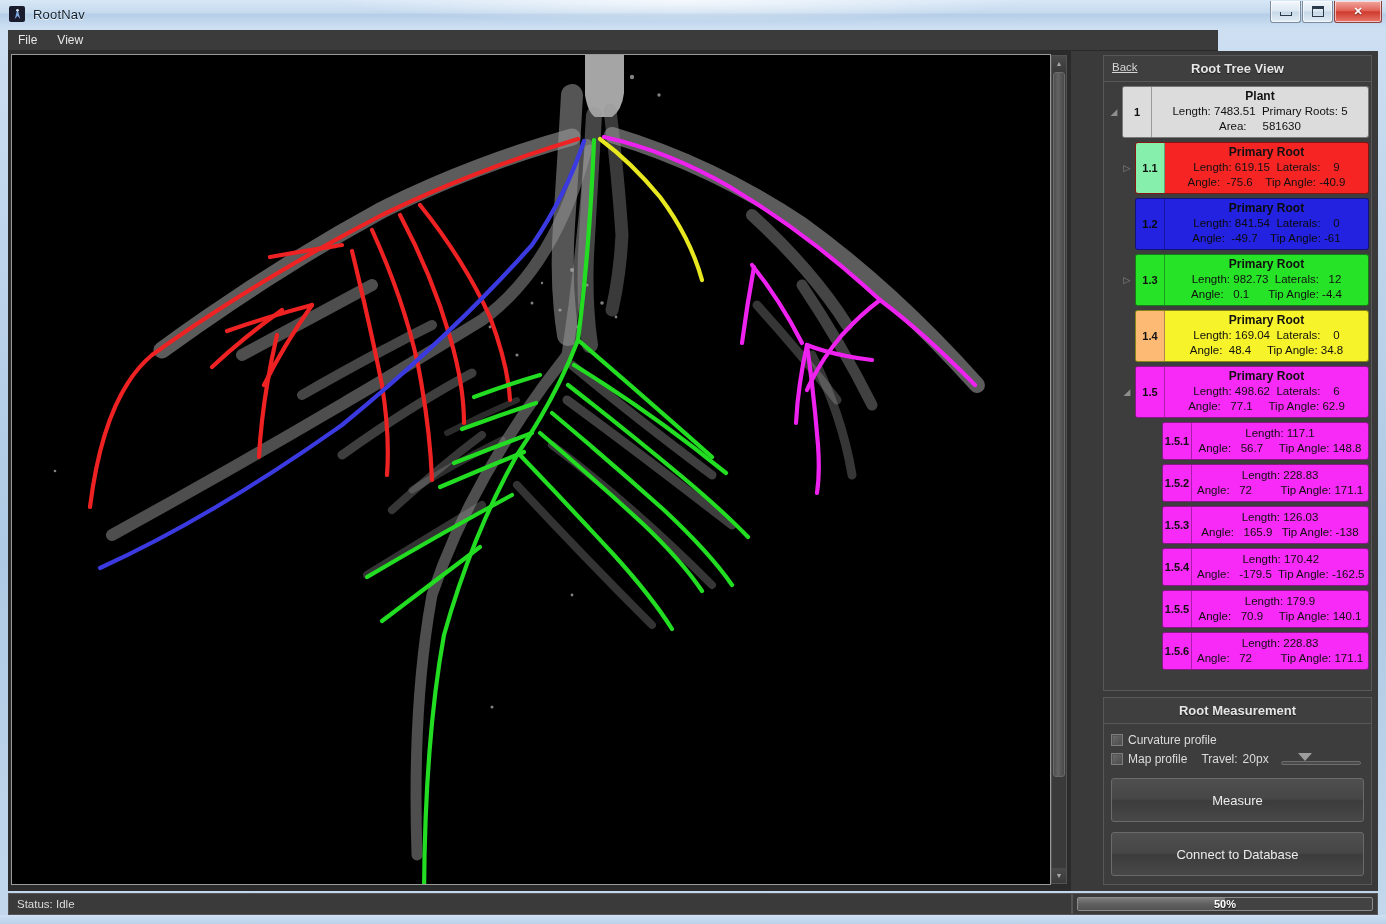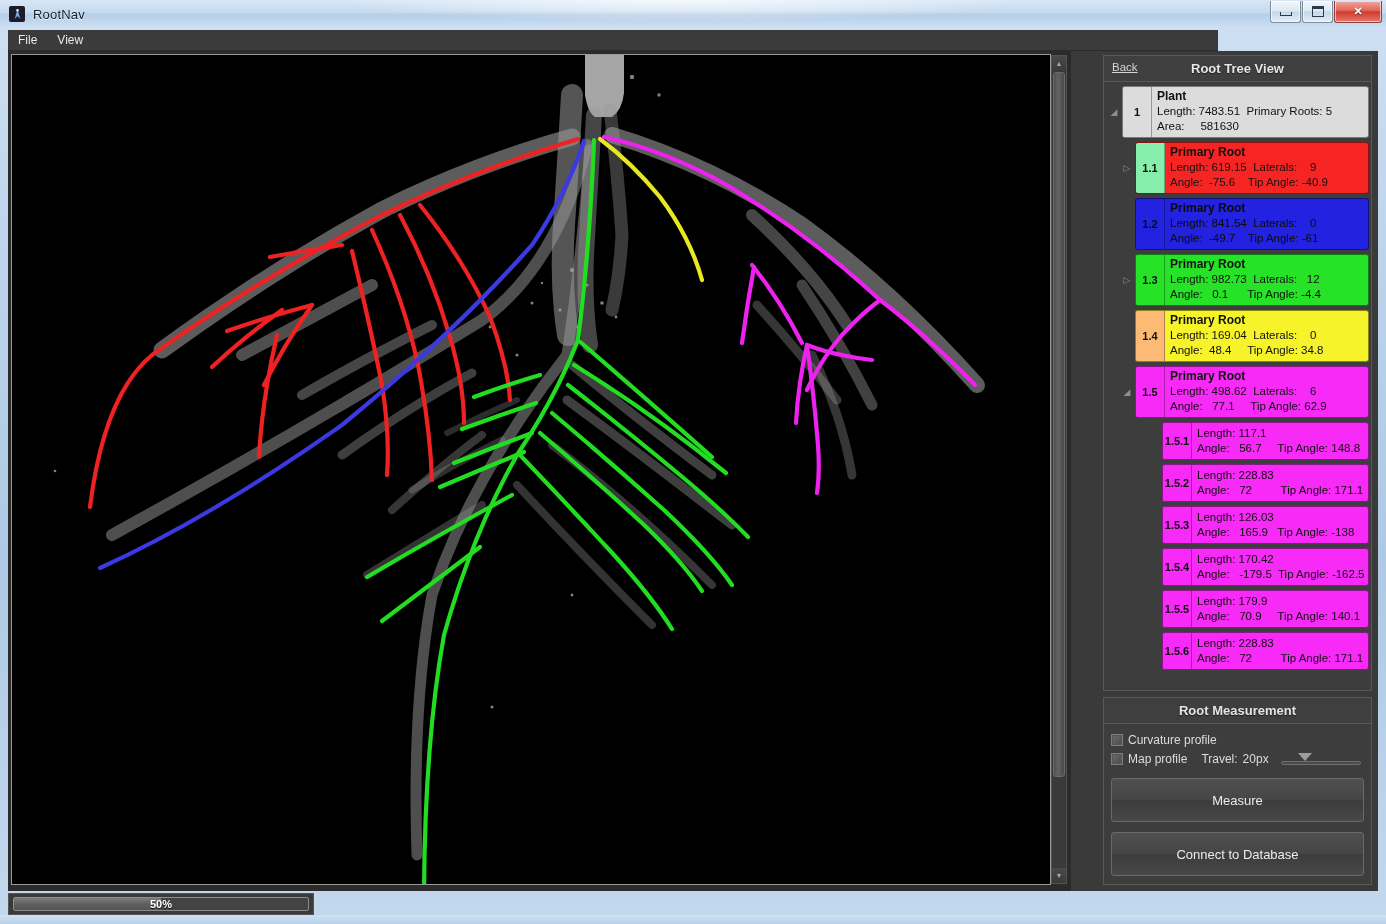--- a/index.html
+++ b/index.html
@@ -140,21 +140,21 @@
     flex:1;display:flex;align-items:stretch;
     border:1px solid rgba(0,0,0,.45);border-radius:3px;overflow:hidden;
     min-height:44px;
   }
   .node-id{
     width:28px;flex:none;display:flex;align-items:center;justify-content:center;
     font-size:11px;font-weight:bold;color:#111;
     border-right:1px solid rgba(0,0,0,.30);
   }
   .node-body{
-    flex:1;padding:2px 5px 3px 5px;display:flex;flex-direction:column;justify-content:center;
+    flex:1;padding:2px 5px 3px 5px;display:flex;flex-direction:column;justify-content:center;text-align:center;
   }
   .node-title{font-size:12px;font-weight:bold;color:#111;line-height:15px;}
   .node-line{font-size:11.5px;color:#111;line-height:15px;white-space:pre;}
   .node.plant{background:#dcdcdc;}
   .node.plant .node-id{background:#dcdcdc;}
   .node.red{background:#f72424;}
   .node.red .node-id{background:#86efac;}
   .node.blue{background:#2222e0;}
   .node.blue .node-id{background:#2222e0;}
   .node.blue .node-title,.node.blue .node-line,.node.blue .node-id{color:#0b0b0b;}
@@ -547,20 +547,23 @@
 
           <div class="btn">Measure</div>
           <div class="btn">Connect to Database</div>
         </div>
       </div>
 
     </div>
   </div>
 
   <div class="statusbar">
+    <div class="status-left">
+      <span class="status-text">Status: Idle</span>
+    </div>
     <div class="status-right">
       <div class="progress">
         <div class="progress-fill" style="width: 50%;"></div>
         <div class="progress-label">50%</div>
       </div>
     </div>
   </div>
 
   <div class="win-bottom-edge"></div>
 </div>

